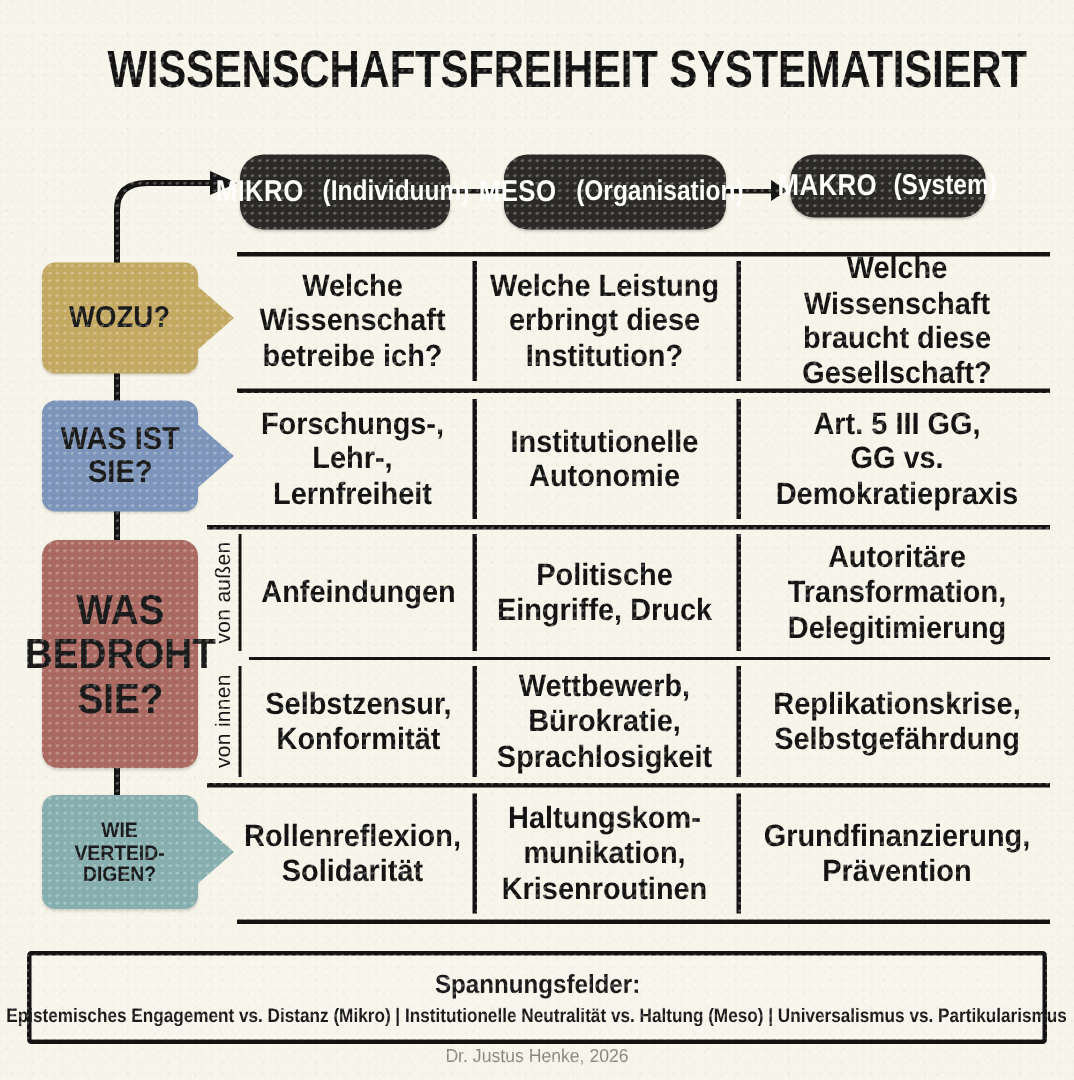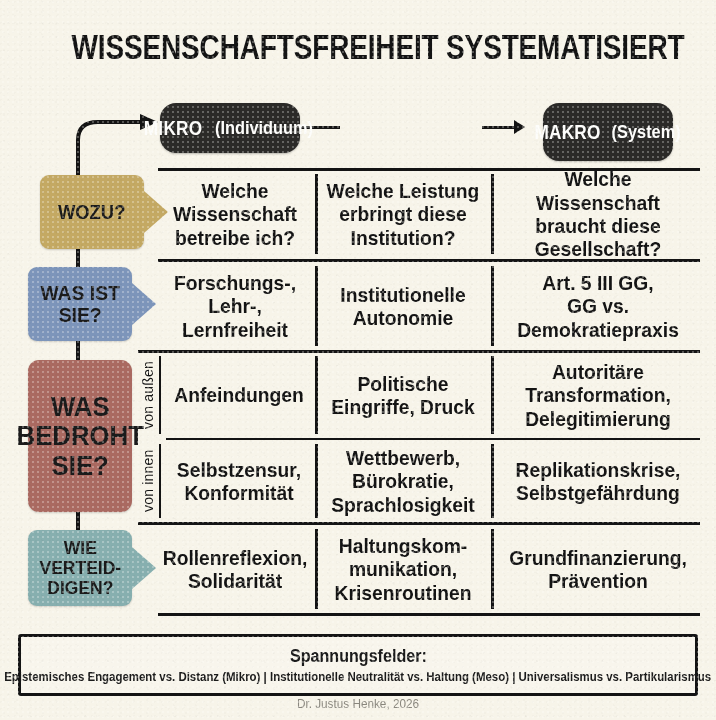--- a/index.html
+++ b/index.html
@@ -139,21 +139,25 @@
 
   <svg width="716" height="720" style="position:absolute;left:0;top:0;z-index:9;pointer-events:none;">
     <path d="M 78,175 L 78,140 Q 78,122 98,122 L 140,122" fill="none" stroke="#141414" stroke-width="4" stroke-linecap="round"></path>
     <polygon points="140,114 158,122 140,130" fill="#141414"></polygon>
   </svg>
 
   <div class="pill" style="left:160px;top:103px;width:140px;height:50px;">
     <span class="l1">MIKRO</span>
     <span class="l2">(Individuum)</span>
   </div>
-  <div class="pill" style="left:527px;top:103px;width:130px;height:58px;margin-left:16px;">
+  <div class="pill" style="left:336px;top:103px;width:148px;height:50px;">
+    <span class="l1">MESO</span>
+    <span class="l2">(Organisation)</span>
+  </div>
+  <div class="pill" style="left:527px;top:103px;width:130px;height:42px;">
     <span class="l1">MAKRO</span>
     <span class="l2">(System)</span>
   </div>
 
   <div class="connector" style="left:298px;top:126px;width:42px;"></div>
   <div class="connector" style="left:482px;top:126px;width:33px;"></div>
   <div class="arrowhead" style="left:514px;top:120px;"></div>
 
   <div class="hrule" style="left:158px;top:168px;width:542px;height:3px;"></div>
   <div class="hrule" style="left:158px;top:259px;width:542px;height:3px;"></div>
@@ -176,36 +180,36 @@
   <div class="vdiv" style="left:315px;top:444px;height:74px;"></div>
   <div class="vdiv" style="left:491px;top:444px;height:74px;"></div>
 
   <div class="vdiv" style="left:315px;top:529px;height:80px;"></div>
   <div class="vdiv" style="left:491px;top:529px;height:80px;"></div>
 
   <div class="chiplink" style="left:76px;top:248px;height:22px;"></div>
   <div class="chiplink" style="left:76px;top:340px;height:22px;"></div>
   <div class="chiplink" style="left:76px;top:512px;height:20px;"></div>
 
-  <div class="chip arrow" style="--c:#c4a963;background:#c4a963;left:28px;top:175px;width:104px;height:74px;font-size:20px;margin-left:12px;">
+  <div class="chip arrow" style="--c:#c4a963;background:#c4a963;left:28px;top:175px;width:104px;height:74px;font-size:20px;">
     <span style="white-space:pre-line;">WOZU?</span>
   </div>
 
   <div class="chip arrow" style="--c:#7d95ba;background:#7d95ba;left:28px;top:267px;width:104px;height:74px;font-size:21px;">
     <span style="white-space:pre-line;">WAS IST
 SIE?</span>
   </div>
 
   <div class="chip" style="background:#aa6a61;left:28px;top:360px;width:104px;height:152px;font-size:28px;border-radius:11px;">
     <span style="white-space:pre-line;">WAS
 BEDROHT
 SIE?</span>
   </div>
 
-  <div class="chip arrow" style="--c:#87afaf;background:#87afaf;left:28px;top:530px;width:104px;height:76px;font-size:19px;">
+  <div class="chip arrow" style="--c:#87afaf;background:#87afaf;left:28px;top:530px;width:104px;height:76px;font-size:14px;">
     <span style="white-space:pre-line;">WIE
 VERTEID-
 DIGEN?</span>
   </div>
 
   <div class="sublabel" style="left:138px;top:356px;width:20px;height:78px;">von außen</div>
   <div class="sublabel" style="left:138px;top:444px;width:20px;height:74px;">von innen</div>
 
   <div class="cell" style="left:160px;top:172px;width:150px;height:84px;white-space:pre-line;">Welche
 Wissenschaft

